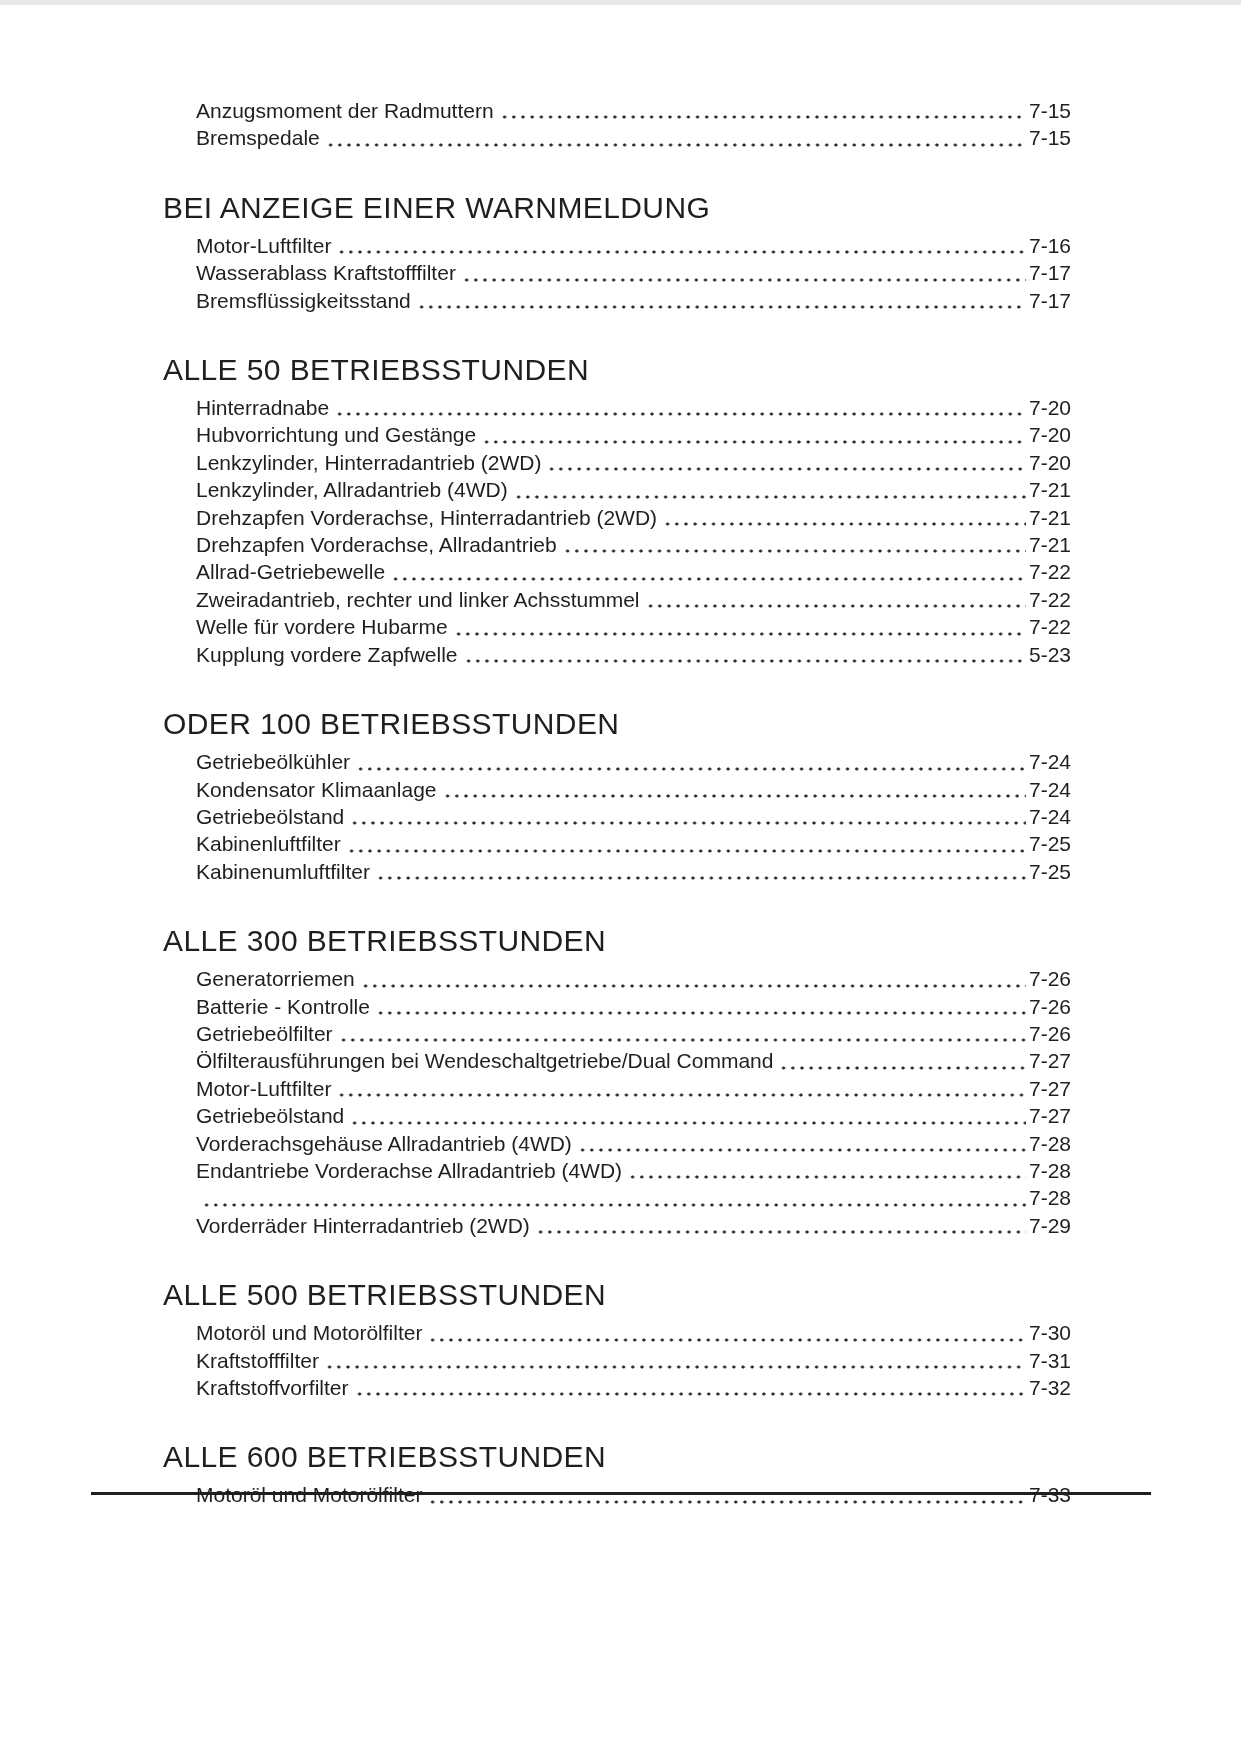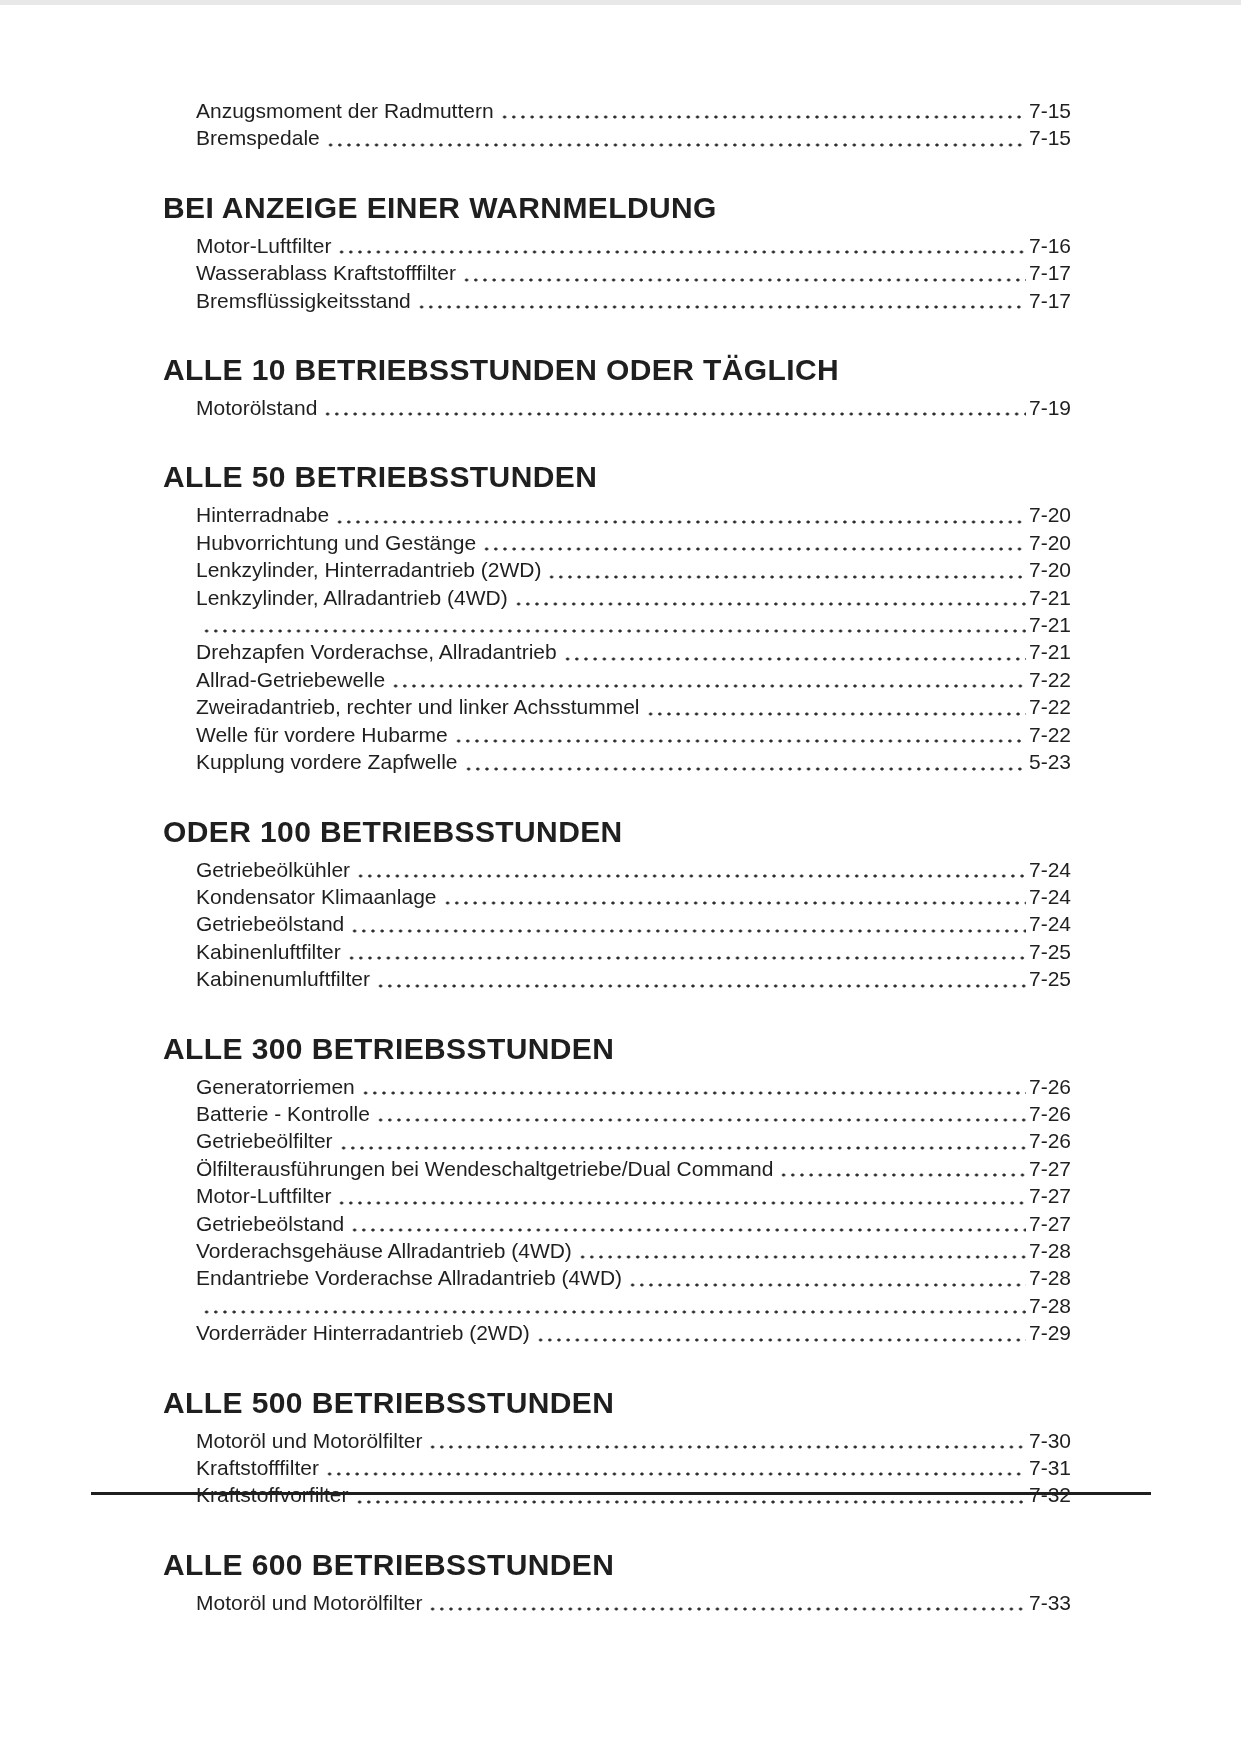--- a/index.html
+++ b/index.html
@@ -21,21 +21,21 @@
     overflow: hidden;
     padding-left: 26px;
   }
   .toc {
     margin-left: 137px;
     width: 908px;
   }
   .toc-section { margin: 0; }
   .toc-heading {
     font-size: 30px;
-    font-weight: 700;
+    font-weight: 400;
     letter-spacing: 0.4px;
     line-height: 36px;
     margin: 38px 0 6px 0;
     white-space: nowrap;
   }
   .toc-section:first-child { margin-top: 0; }
   .toc-entries { padding-left: 33px; }
   .toc-entry {
     display: flex;
     align-items: flex-end;
@@ -103,30 +103,20 @@
   </div>
 
   <div class="toc-entry">
     <span class="toc-label">Bremsflüssigkeitsstand</span>
     <span class="toc-leader"></span>
     <span class="toc-page">7-17</span>
   </div>
 </div>
   </section>
 
-  <section class="toc-section">
-    <h2 class="toc-heading">ALLE 10 BETRIEBSSTUNDEN ODER TÄGLICH</h2>
-    <div class="toc-entries">
-  <div class="toc-entry">
-    <span class="toc-label">Motorölstand</span>
-    <span class="toc-leader"></span>
-    <span class="toc-page">7-19</span>
-  </div>
-</div>
-  </section>
 
   <section class="toc-section">
     <h2 class="toc-heading">ALLE 50 BETRIEBSSTUNDEN</h2>
     <div class="toc-entries">
   <div class="toc-entry">
     <span class="toc-label">Hinterradnabe</span>
     <span class="toc-leader"></span>
     <span class="toc-page">7-20</span>
   </div>
 
@@ -142,20 +132,21 @@
     <span class="toc-page">7-20</span>
   </div>
 
   <div class="toc-entry">
     <span class="toc-label">Lenkzylinder, Allradantrieb (4WD)</span>
     <span class="toc-leader"></span>
     <span class="toc-page">7-21</span>
   </div>
 
   <div class="toc-entry">
+    <span class="toc-label">Drehzapfen Vorderachse, Hinterradantrieb (2WD)</span>
     <span class="toc-leader"></span>
     <span class="toc-page">7-21</span>
   </div>
 
   <div class="toc-entry">
     <span class="toc-label">Drehzapfen Vorderachse, Allradantrieb</span>
     <span class="toc-leader"></span>
     <span class="toc-page">7-21</span>
   </div>
 

